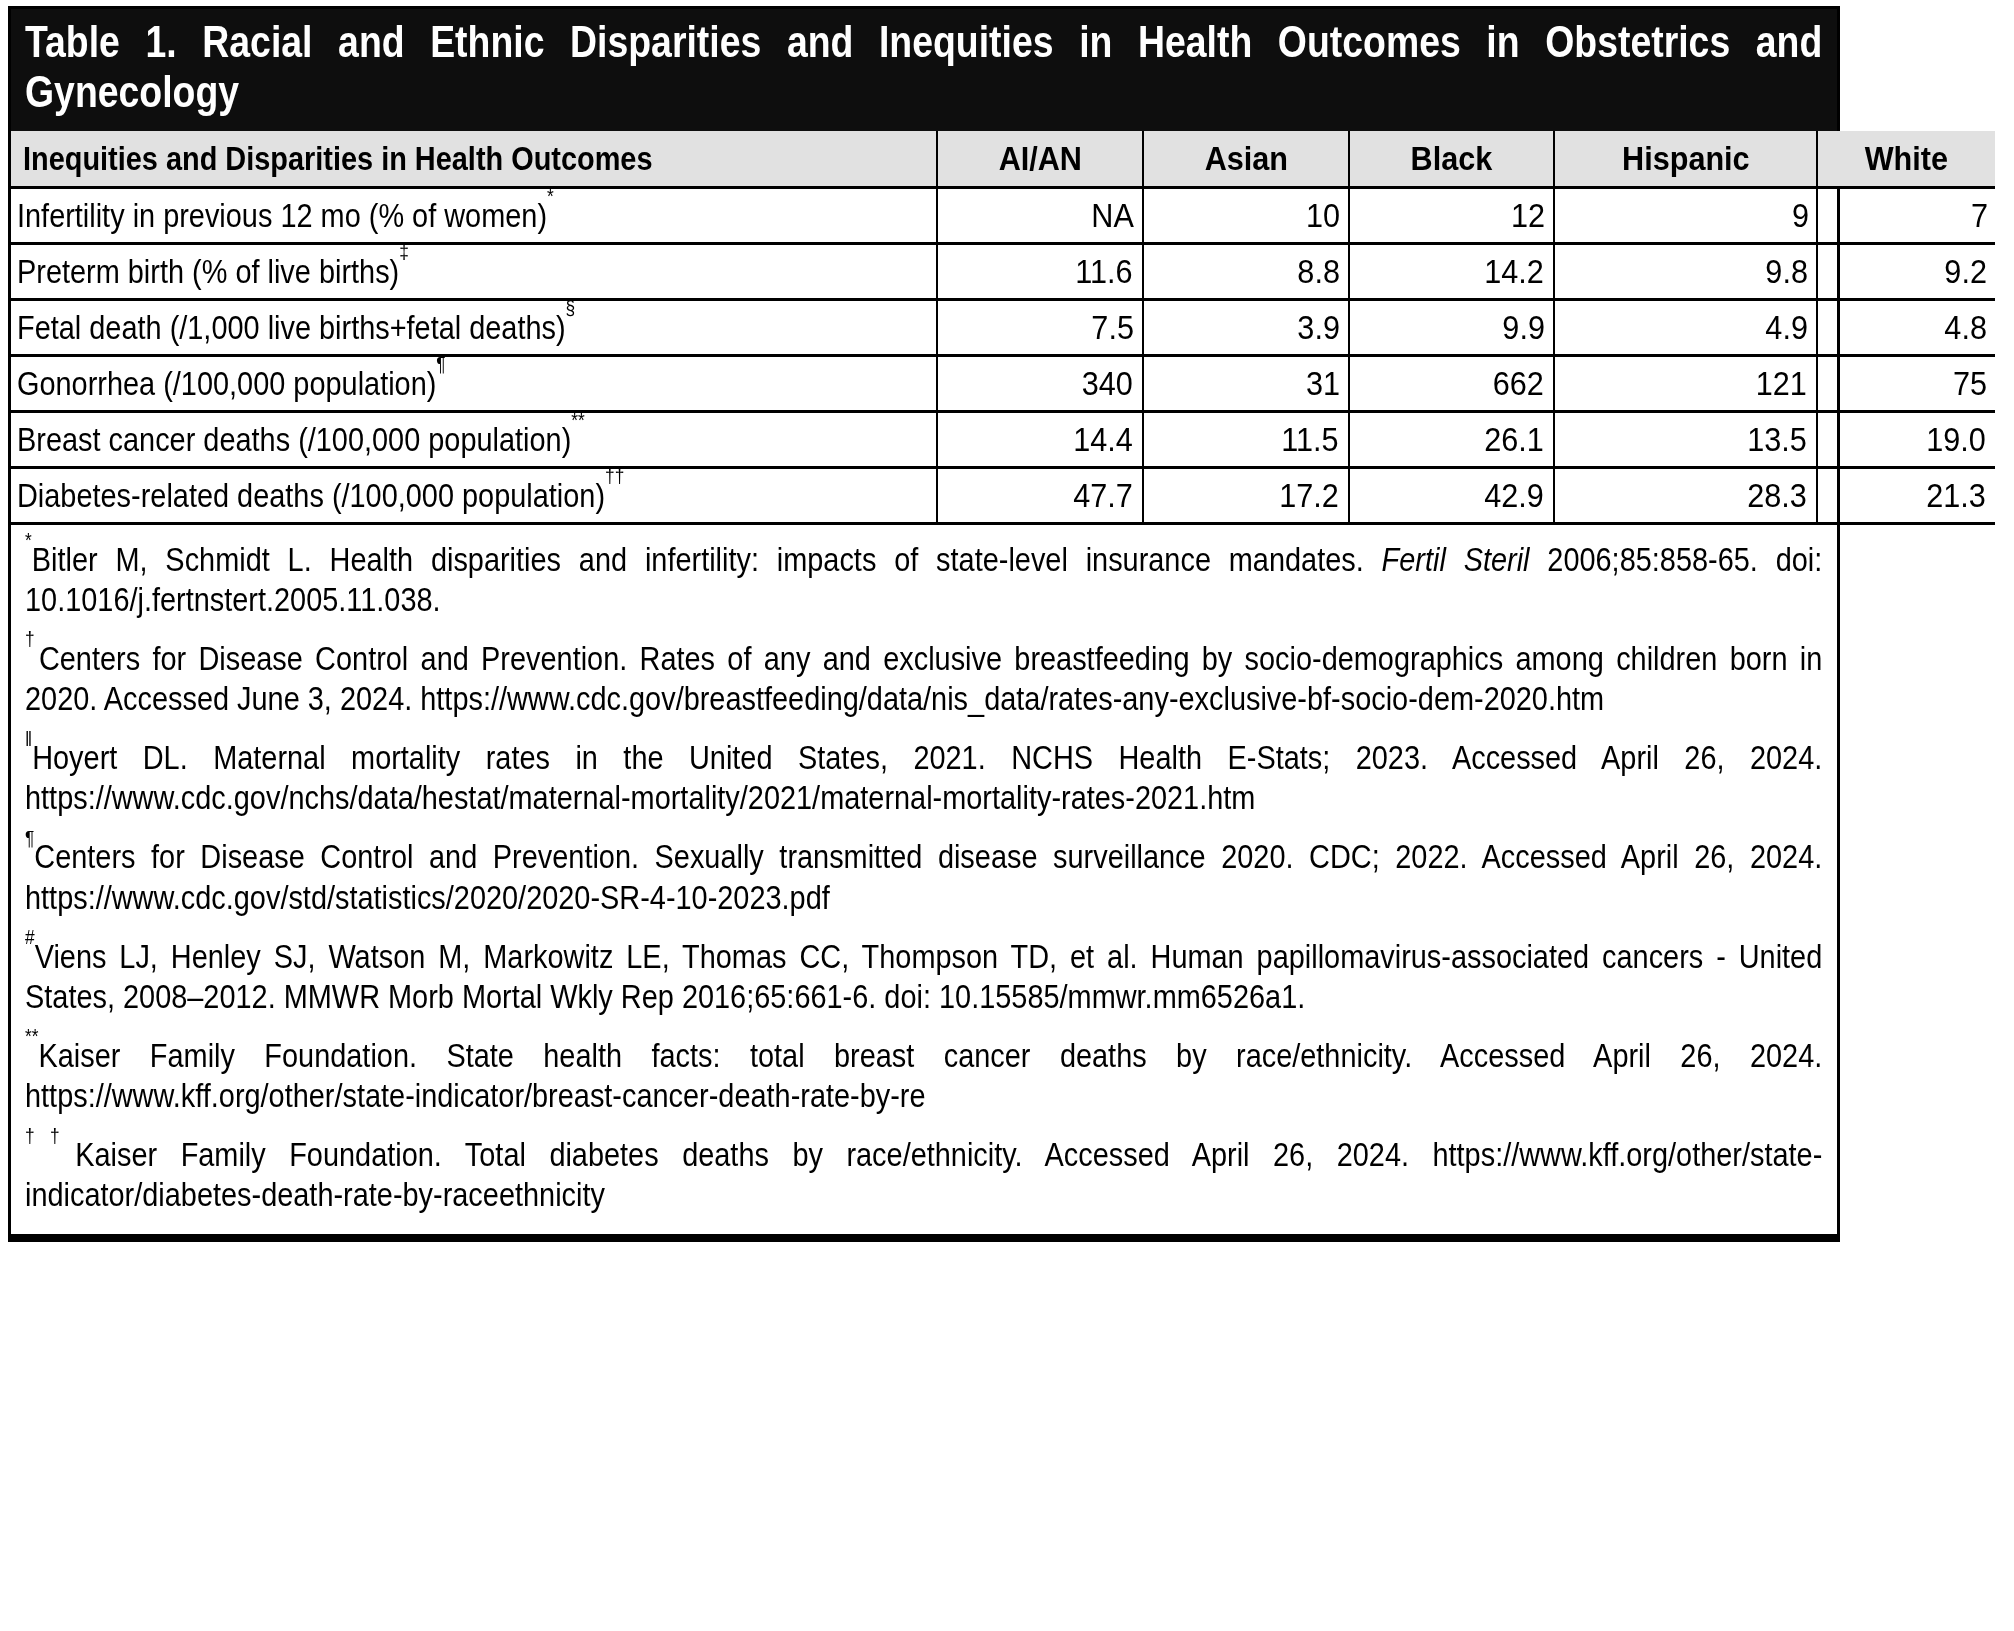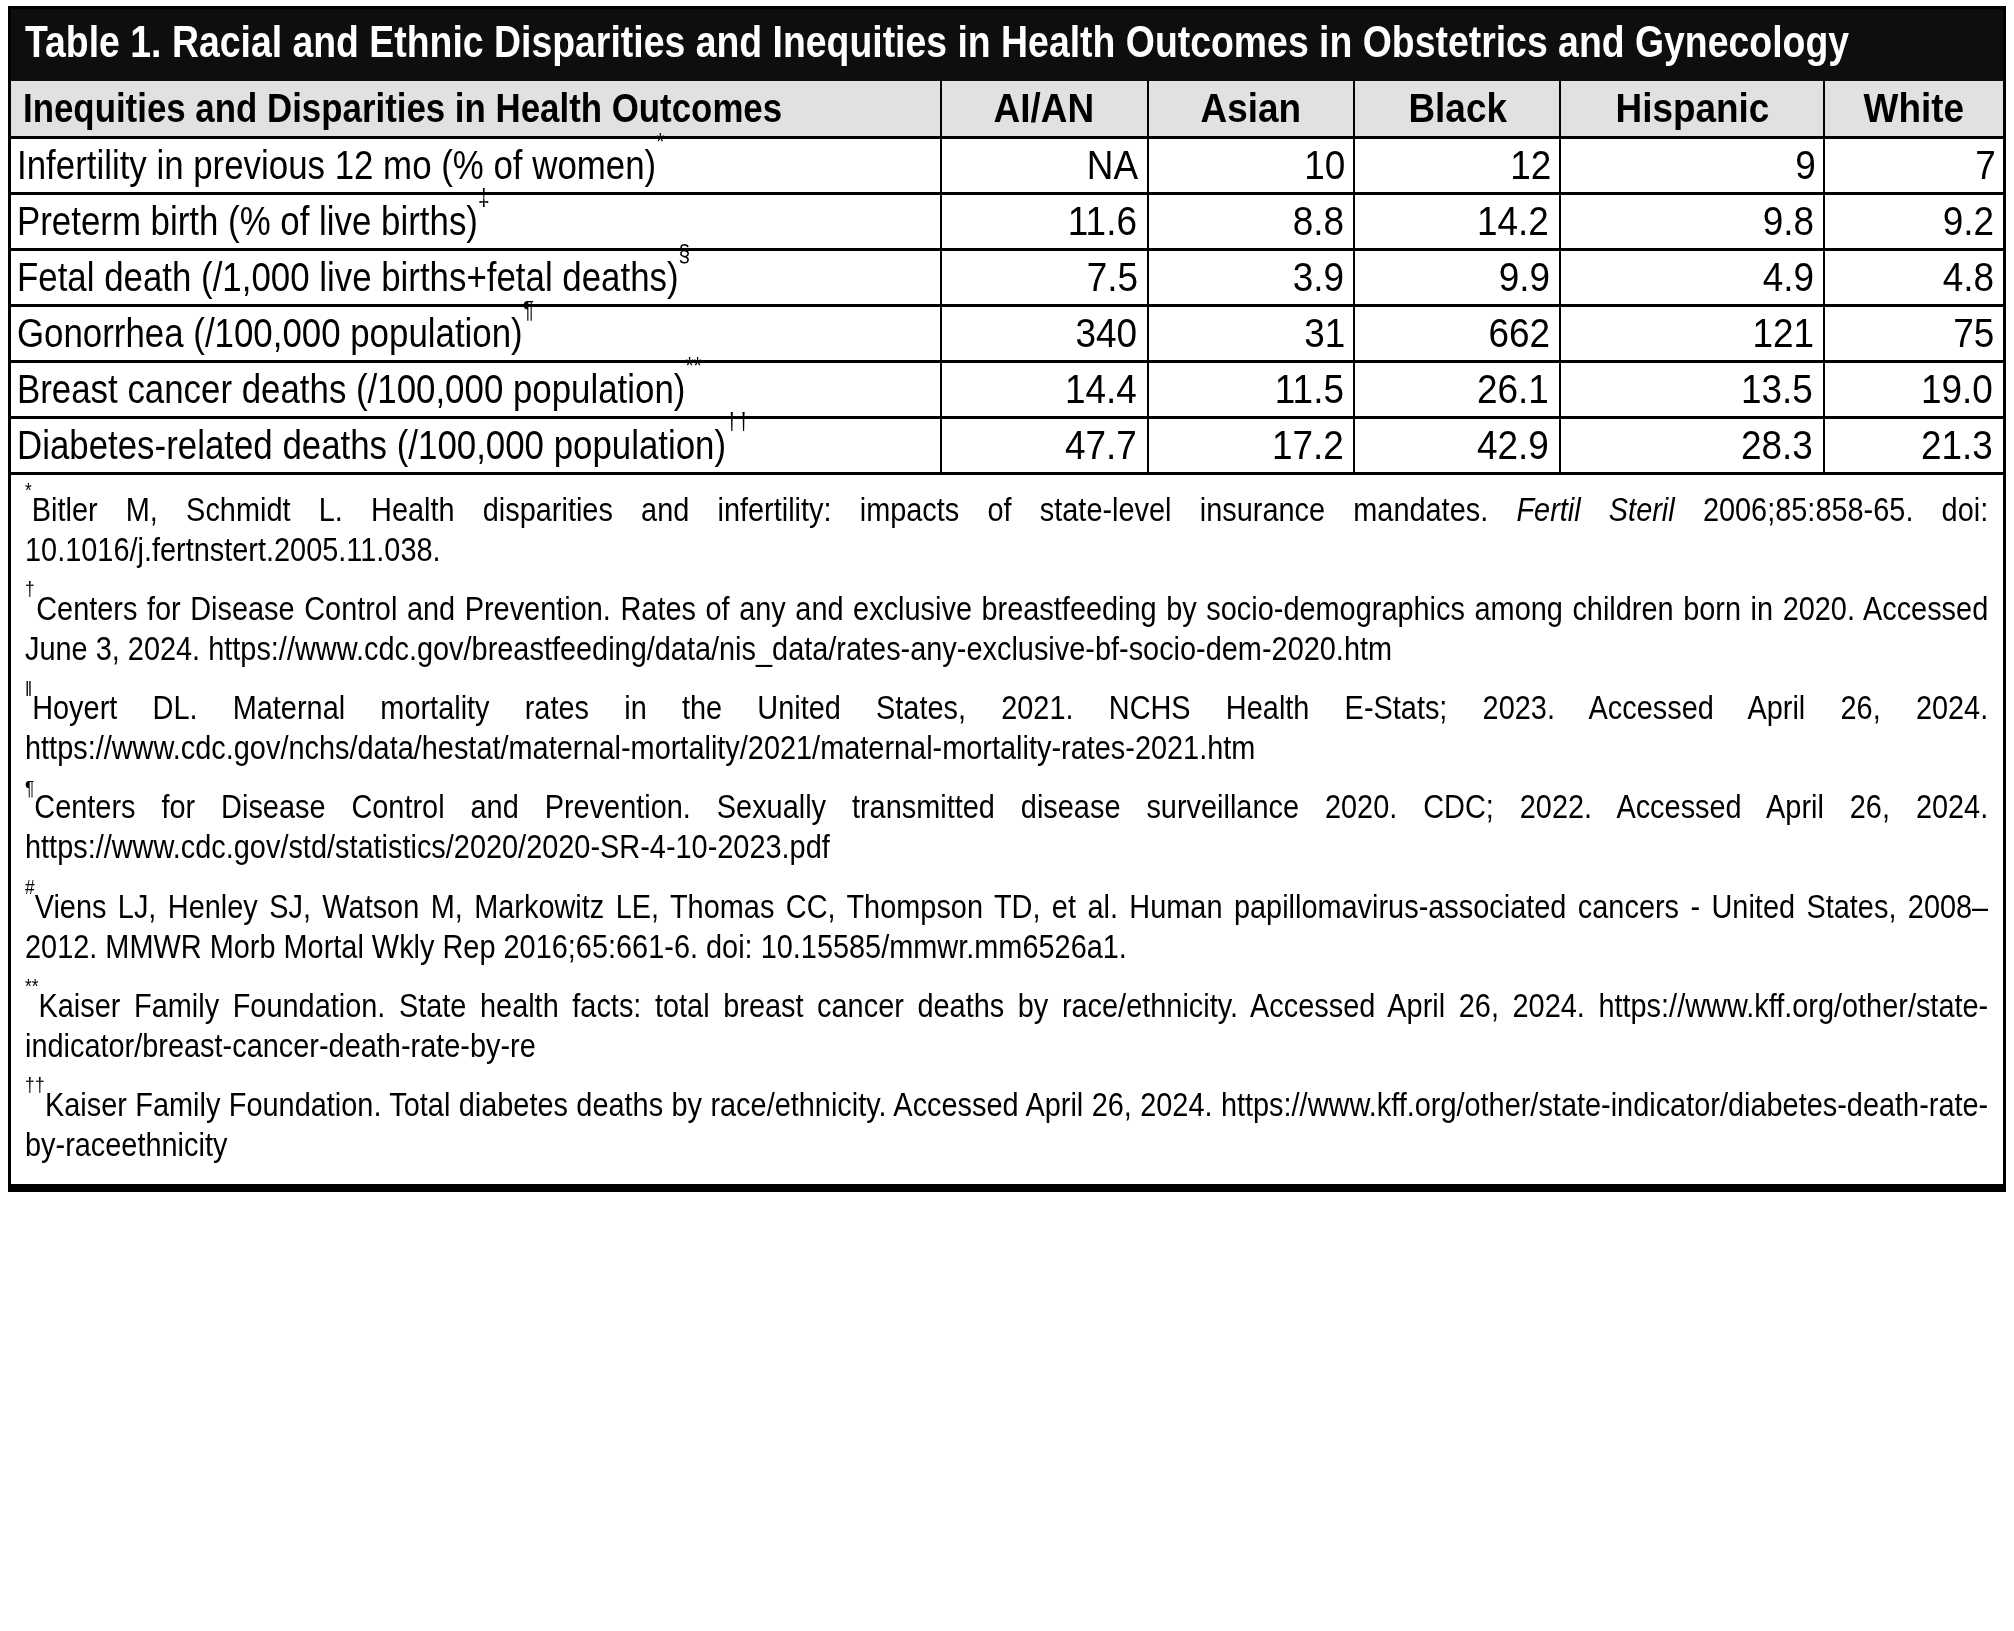--- a/index.html
+++ b/index.html
@@ -8,21 +8,21 @@
     background: #ffffff;
     overflow: hidden;
     font-family: "Liberation Sans", sans-serif;
     color: #000;
   }
   .sheet { position: absolute; inset: 0; background: #fff; }
 
   .tbl-outer {
     position: absolute;
     left: 8px; top: 6px;
-    width: 1998px;
+    width: 1832px;
     border: 3px solid #000;
     border-bottom-width: 8px;
     background: #fff;
   }
 
   
   .cond   { width: 117.6%; transform: scaleX(0.85); transform-origin: 0 0; }
   .condL  { display: inline-block; transform: scaleX(0.85); transform-origin: 0 50%; white-space: nowrap; }
   .condN  { display: inline-block; transform: scaleX(0.90); }
 
@@ -48,21 +48,21 @@
   table.grid col.c-label { width: 926px; }
   table.grid col.c-aian  { width: 206px; }
   table.grid col.c-asian { width: 206px; }
   table.grid col.c-black { width: 205px; }
   table.grid col.c-hisp  { width: 263px; }
   table.grid col.c-white { width: 178px; }
 
   table.grid th, table.grid td {
     border: 2px solid #000;
     border-bottom-width: 3px;
-    font-size: 41px;
+    font-size: 34px;
     height: 56px;
     padding: 2px 6px;
     overflow: visible;
   }
   table.grid th:first-child, table.grid td:first-child { border-left: none; }
   table.grid th:last-child,  table.grid td:last-child  { border-right: none; }
   table.grid thead th { border-top: none; }
 
   thead th {
     background: #e1e1e1;

